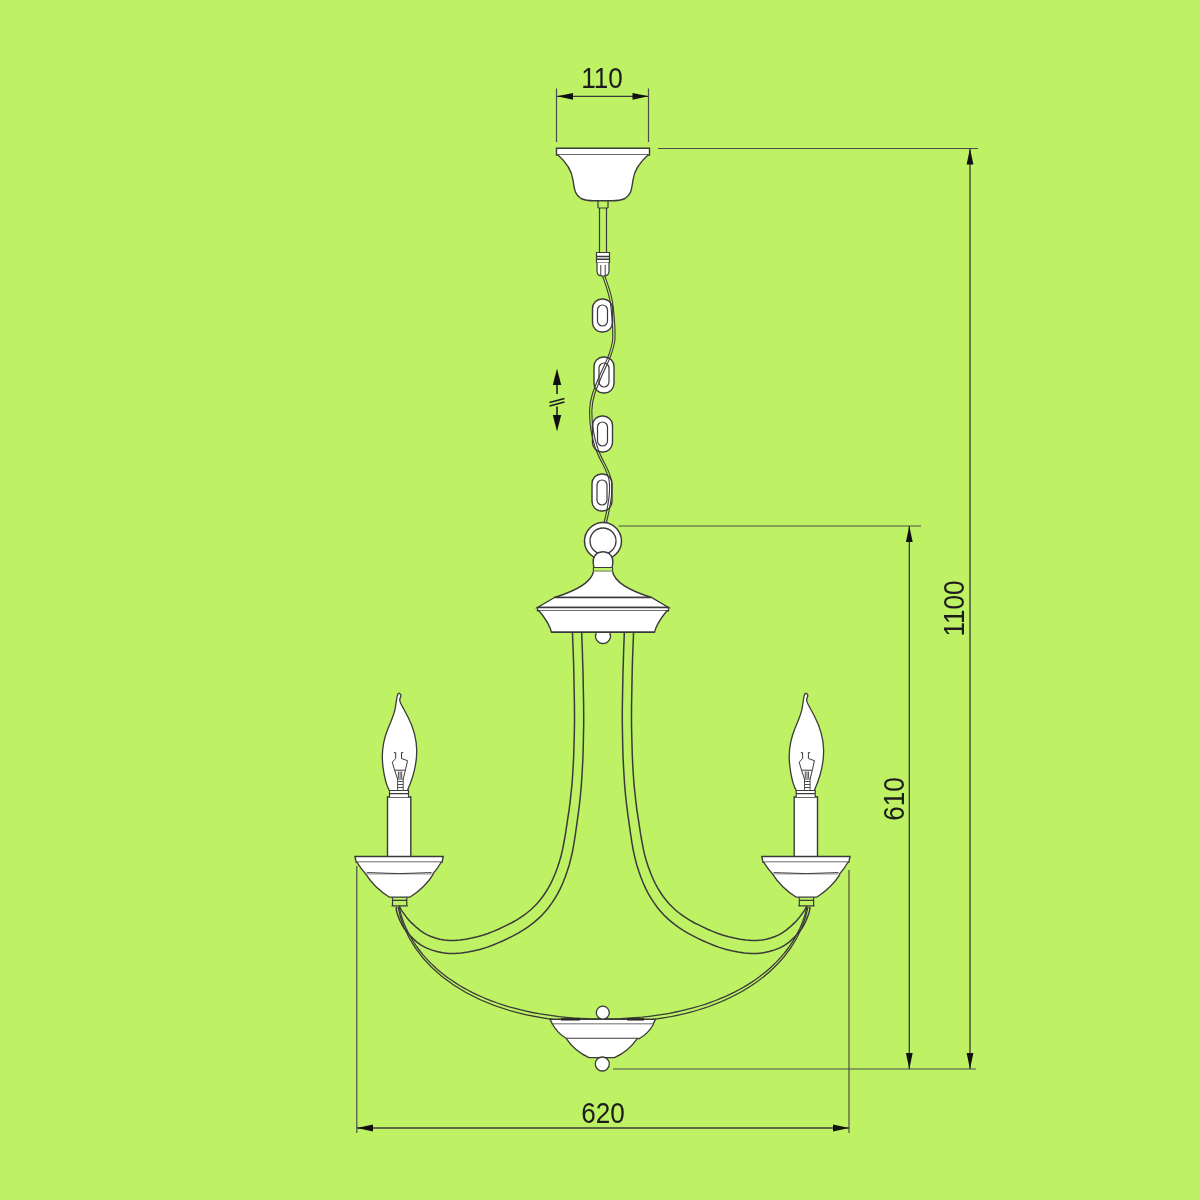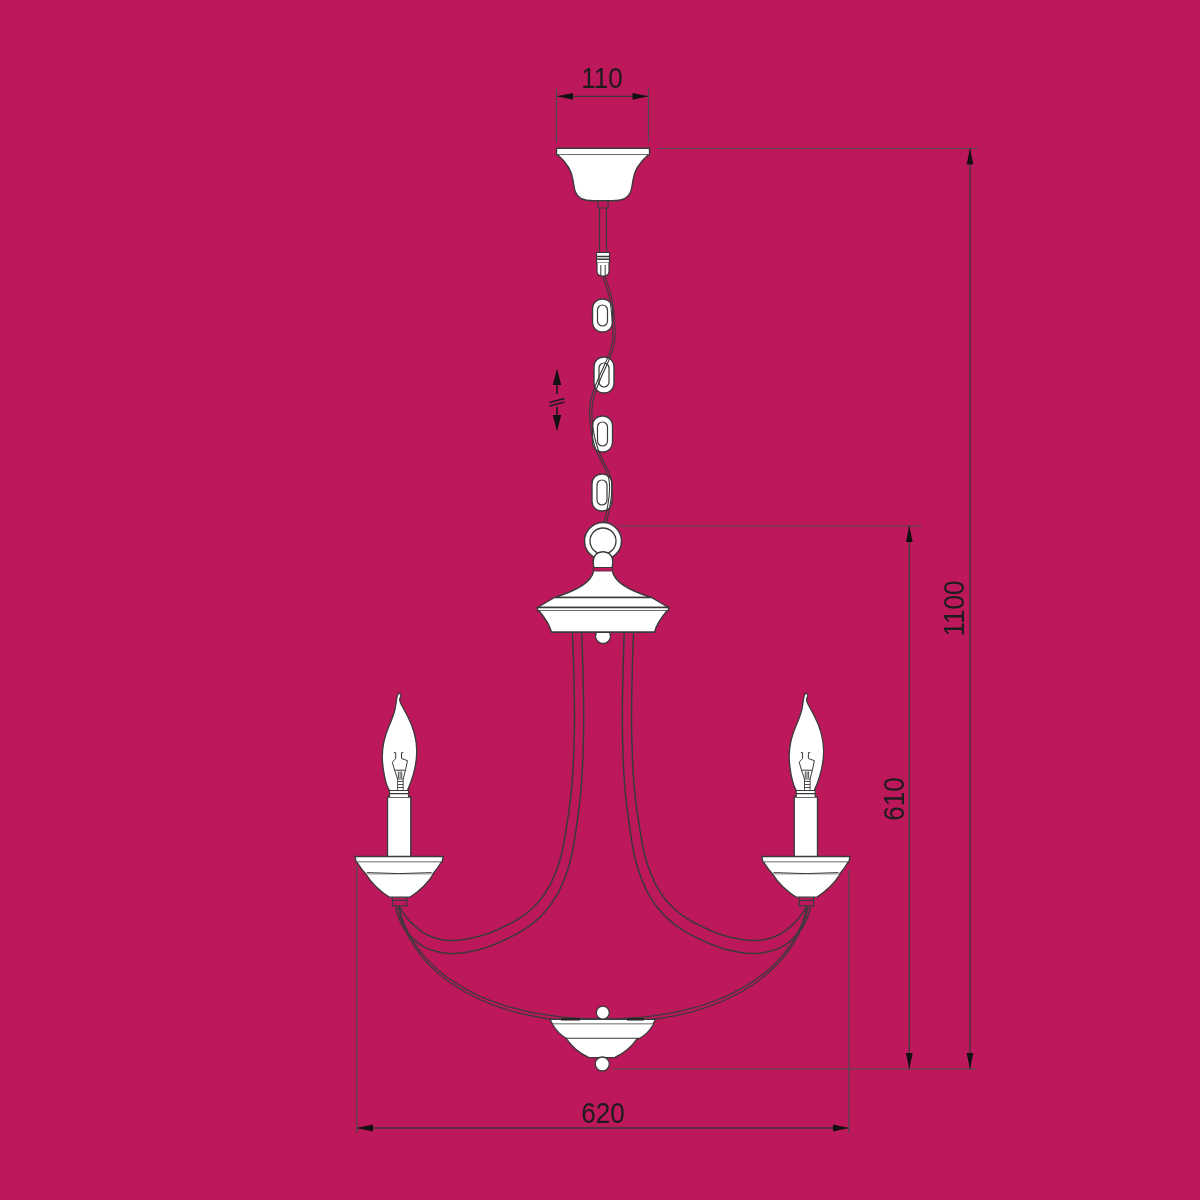--- a/index.html
+++ b/index.html
@@ -1,16 +1,16 @@
 <!DOCTYPE html>
 <html><head>
 <meta charset="utf-8">
 <style>
   html,body{margin:0;padding:0;background:#ffffff;}
-  #canvas{position:relative;width:1200px;height:1200px;background:#be185d;overflow:hidden;}
+  #canvas{position:relative;width:1200px;height:1200px;background:#bef264;overflow:hidden;}
   svg{position:absolute;left:0;top:0;}
   text{font-family:"Liberation Sans",sans-serif;fill:#1c1c1c;}
 </style>
 </head>
 <body>
 <div id="canvas">
 <svg width="1200" height="1200" viewBox="0 0 1200 1200" fill="none">
 
 <path d="M 556.5,88.5 V 142" stroke="#4d4d4d" stroke-width="1.2"></path>
 

